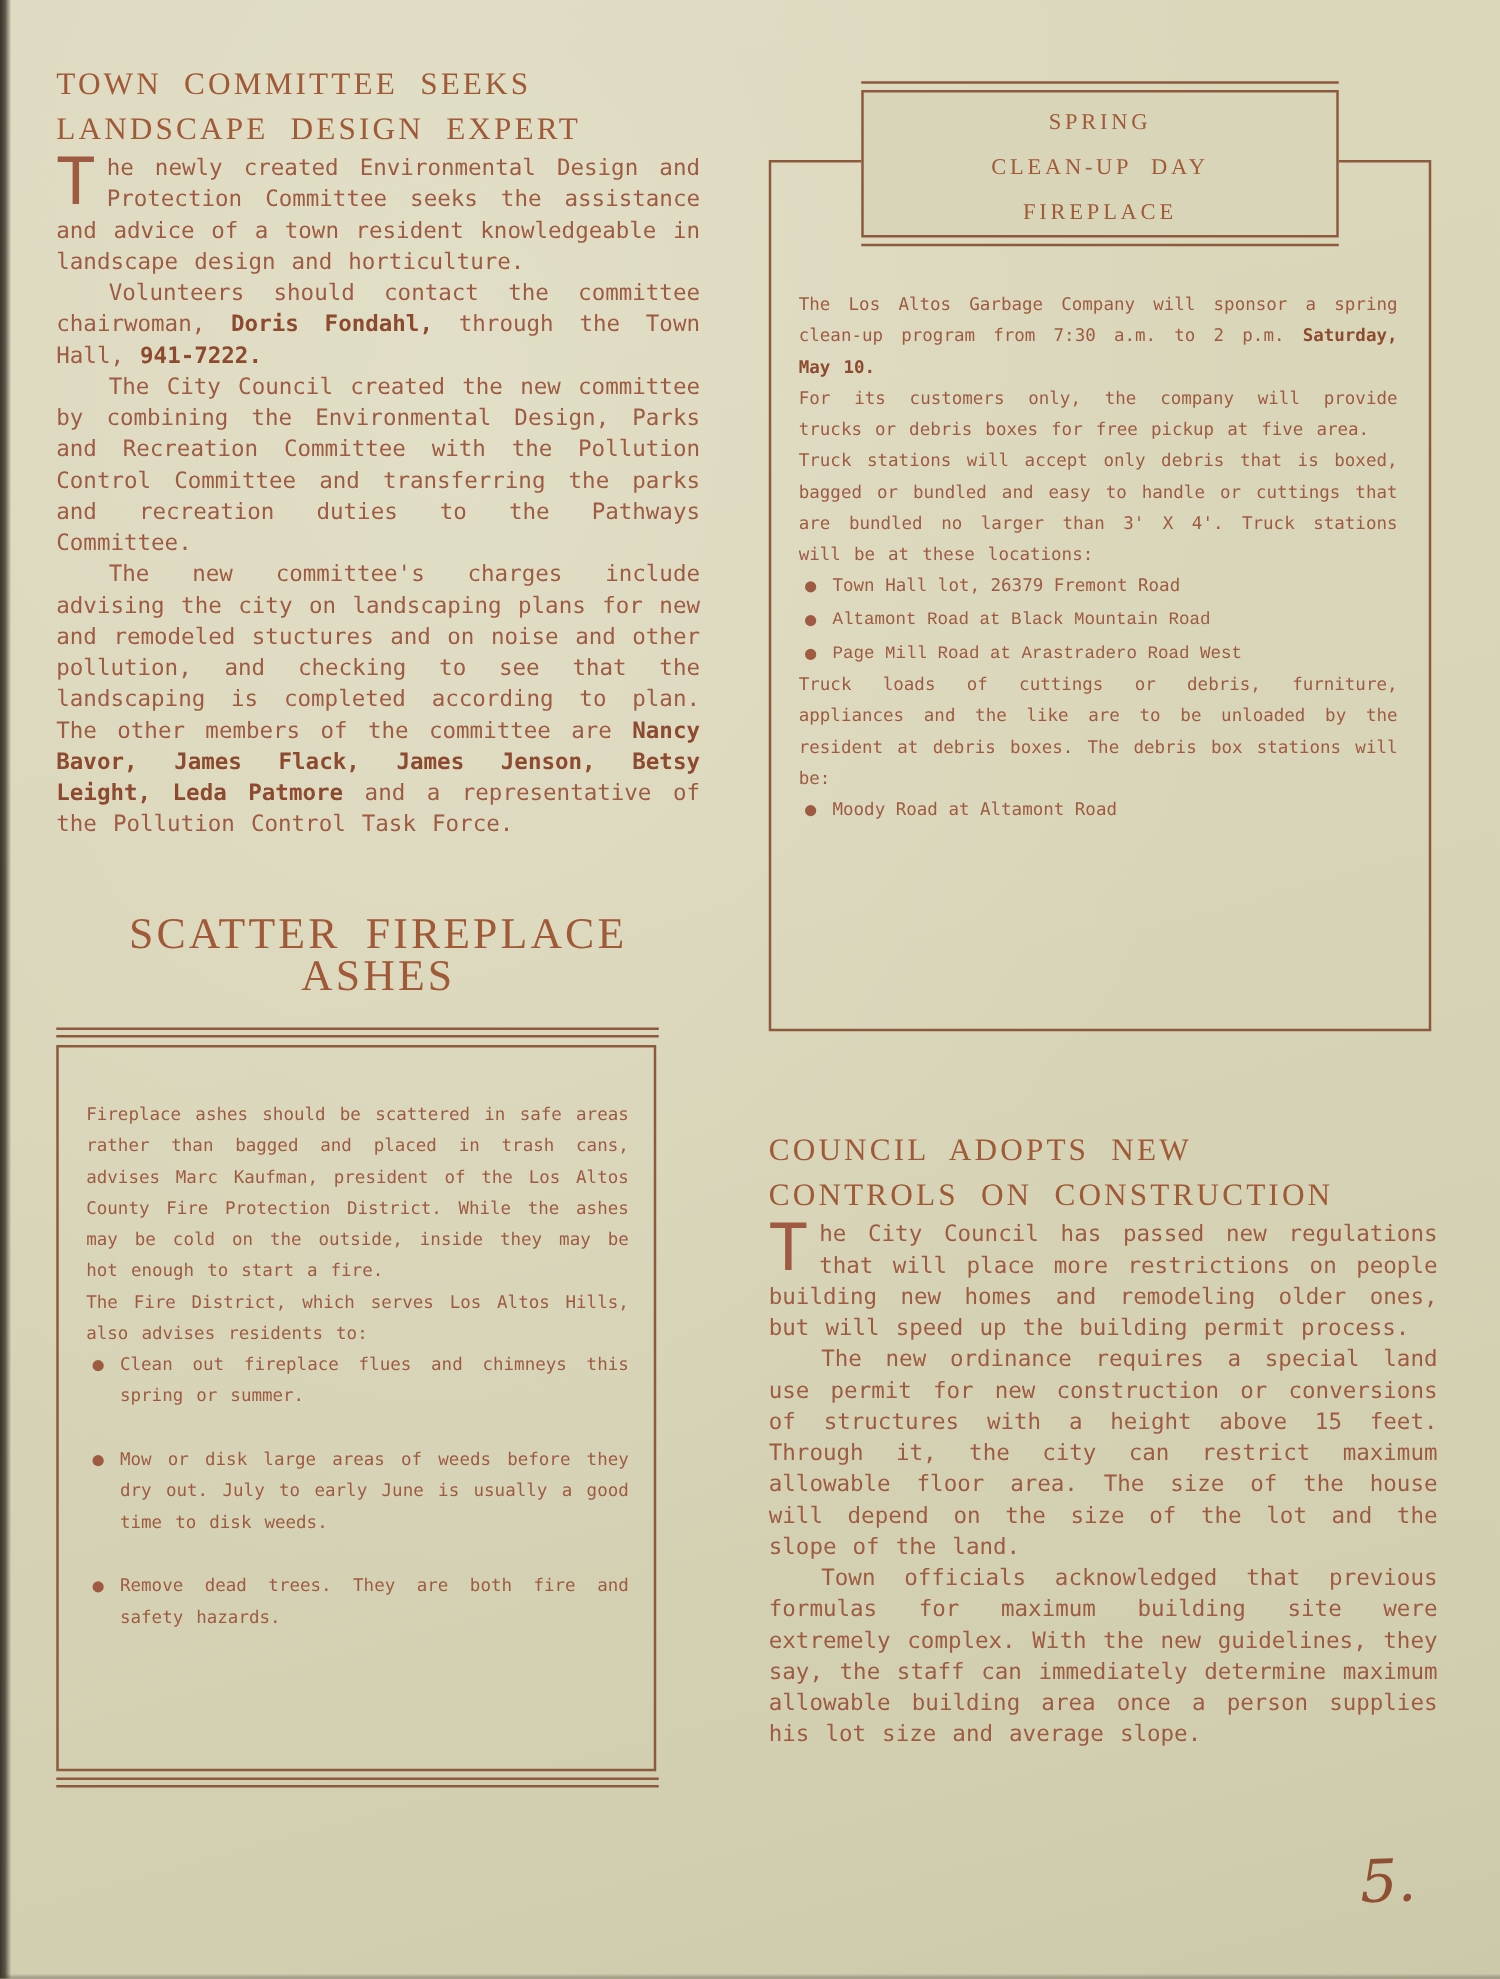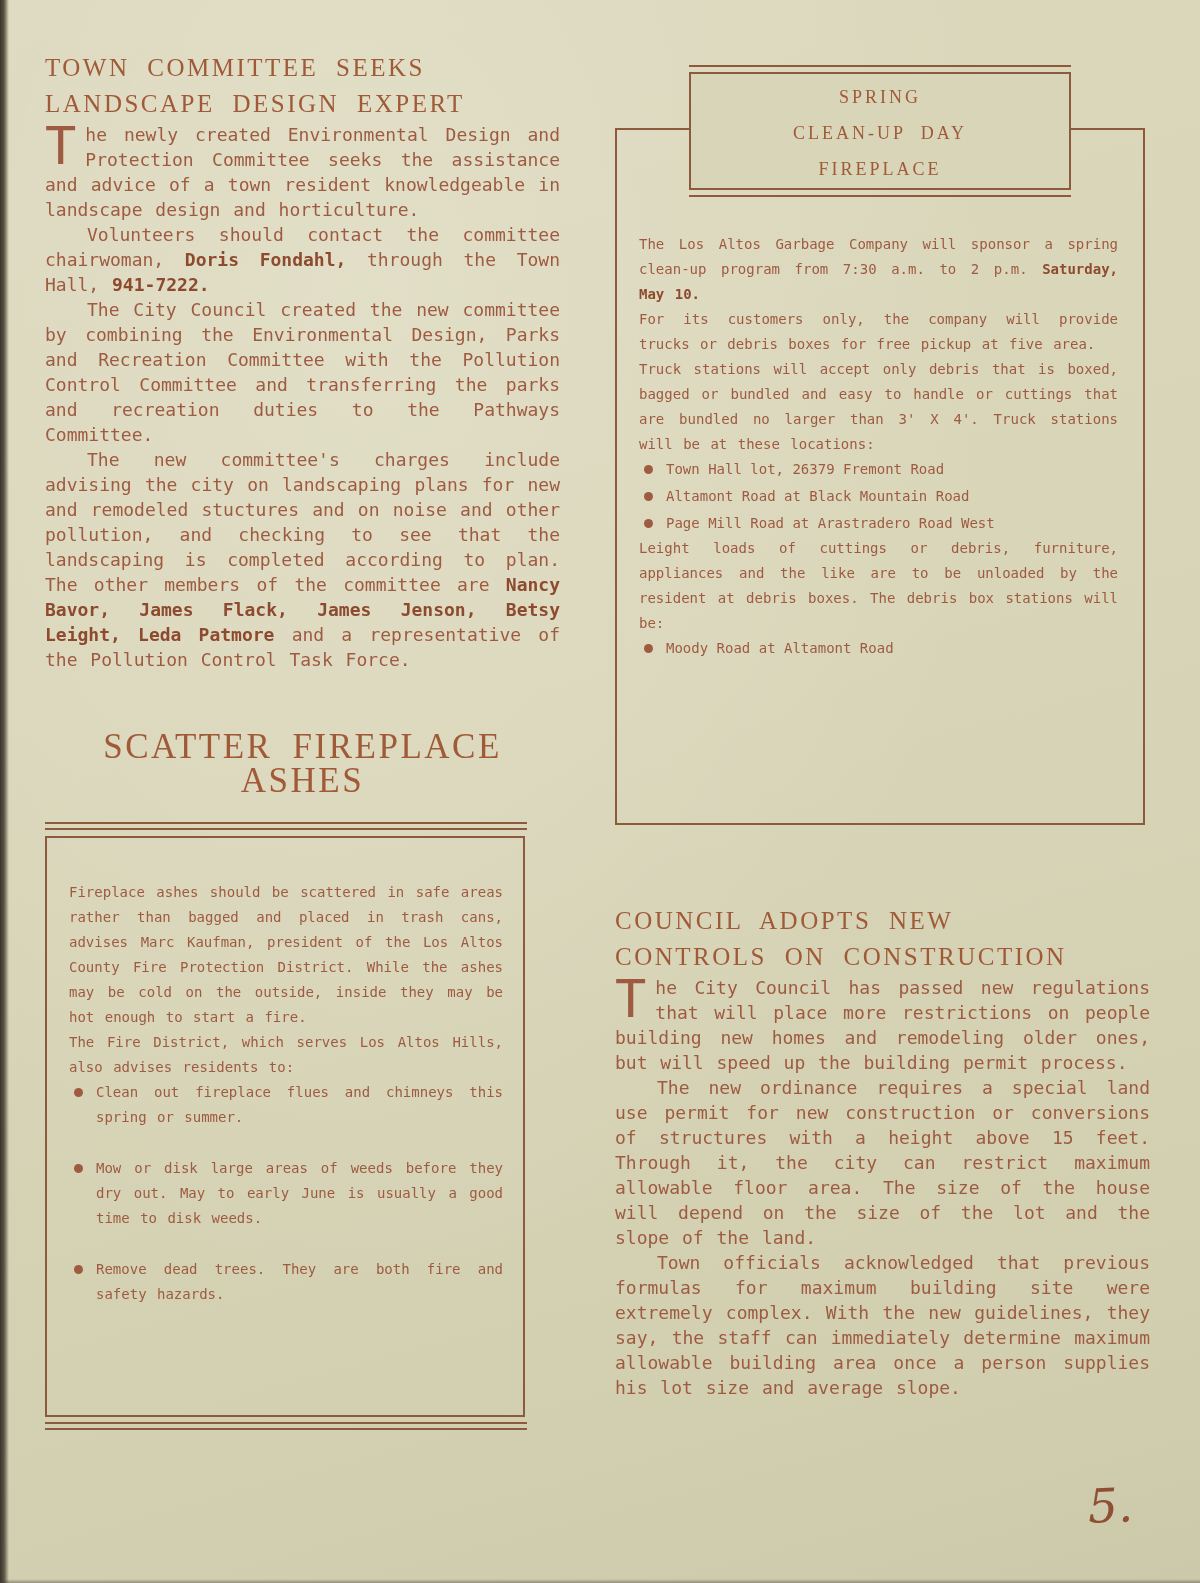--- a/index.html
+++ b/index.html
@@ -127,21 +127,21 @@
     padding-left:27px;
   }
   ul.bullets li::before{
     content:"";
     position:absolute;left:5px;top:8px;
     width:9px;height:9px;border-radius:50%;
     background:var(--ink);
   }
   ul.bullets-justify li{text-align:justify;word-spacing:2px;}
   ul.bullets-justify li + li{margin-top:26px;}
-  ul.bullets-tight li + li{margin-top:2px;}
+  ul.bullets-tight li + li{margin-top:2px;font-family:Liberation Mono, monospace;}
 
   .page-number{
     position:absolute;
     left:1088px;top:1478px;
     font-family:"DejaVu Serif", serif;
     font-style:italic;
     font-size:47px;
     color:#8f4f33;
     transform:rotate(-2deg);
   }
@@ -169,21 +169,21 @@
 
     <h2 class="mt58">SCATTER FIREPLACE ASHES</h2>
 
     <div class="rule2 rule-fire"></div>
 
     <div class="ashes-box boxed">
       <p class="body">Fireplace ashes should be scattered in safe areas rather than bagged and placed in trash cans, advises Marc Kaufman, president of the Los Altos County Fire Protection District. While the ashes may be cold on the outside, inside they may be hot enough to start a fire.</p>
       <p class="body mt24">The Fire District, which serves Los Altos Hills, also advises residents to:</p>
       <ul class="bullets bullets-justify mt26">
         <li>Clean out fireplace flues and chimneys this spring or summer.</li>
-        <li>Mow or disk large areas of weeds before they dry out. May to early June is usually a good time to disk weeds.</li>
+        <li>Mow or disk large areas of weeds before they dry out. July to early June is usually a good time to disk weeds.</li>
         <li>Remove dead trees. They are both fire and safety hazards.</li>
       </ul>
     </div>
 
     <div class="rule2 rule-fire-bottom"></div>
   </div>
 
   <div class="col col-right">
     <div class="cleanup-box boxed">
       <div class="cleanup-title">
@@ -197,21 +197,21 @@
       <p class="body mt24">For its customers only, the company will provide trucks or debris boxes for free pickup at five area.</p>
 
       <p class="body mt24">Truck stations will accept only debris that is boxed, bagged or bundled and easy to handle or cuttings that are bundled no larger than 3' X 4'. Truck stations will be at these locations:</p>
 
       <ul class="bullets bullets-tight mt8">
         <li>Town Hall lot, 26379 Fremont Road</li>
         <li>Altamont Road at Black Mountain Road</li>
         <li>Page Mill Road at Arastradero Road West</li>
       </ul>
 
-      <p class="body mt24">Leight loads of cuttings or debris, furniture, appliances and the like are to be unloaded by the resident at debris boxes. The debris box stations will be:</p>
+      <p class="body mt24">Truck loads of cuttings or debris, furniture, appliances and the like are to be unloaded by the resident at debris boxes. The debris box stations will be:</p>
 
       <ul class="bullets bullets-tight mt8">
         <li>Moody Road at Altamont Road</li>
       </ul>
     </div>
 
     <h1 class="mt78">
       <span class="line">COUNCIL ADOPTS NEW</span>
       <span class="line">CONTROLS ON CONSTRUCTION</span>
     </h1>

